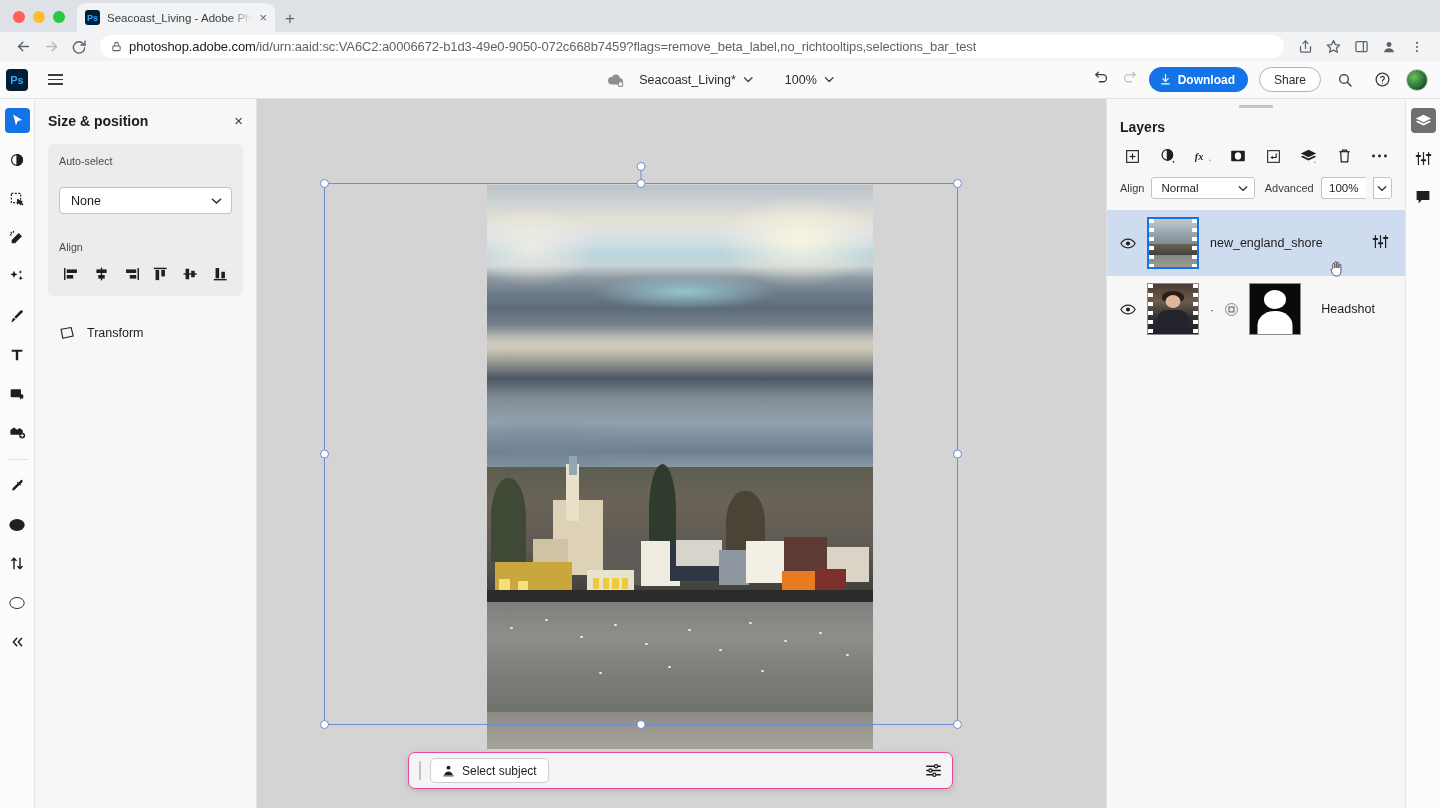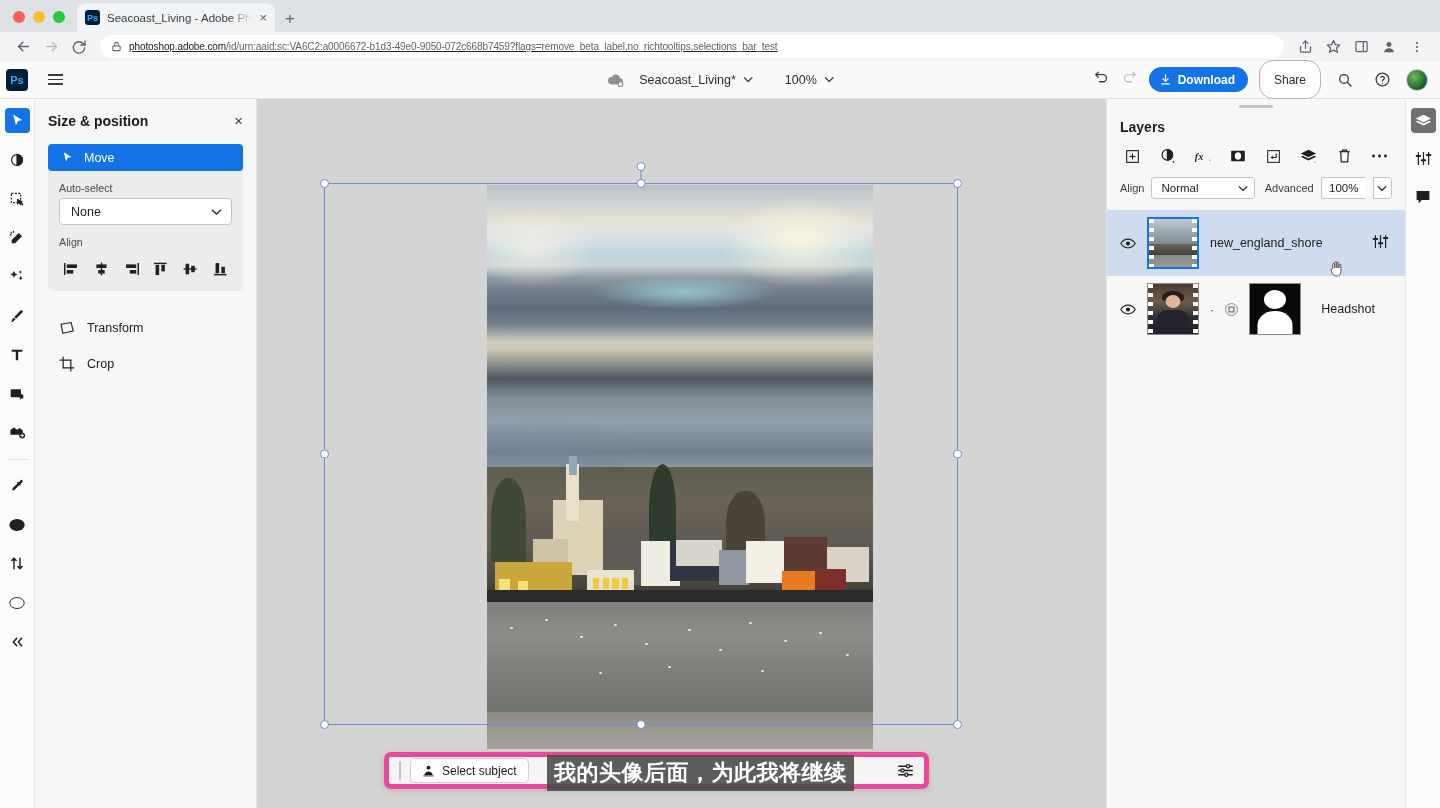--- a/index.html
+++ b/index.html
@@ -49,22 +49,22 @@
     width: 26px; height: 26px; display: flex; align-items: center; justify-content: center;
     color: #5f6368;
   }
   .nav-btn.dim { color: #b8bbbe; }
   .omnibox {
     flex: 1 1 auto; height: 23px; background: #fff; border-radius: 12px;
     display: flex; align-items: center; padding: 0 11px; gap: 7px;
     margin: 0 6px; min-width: 0;
   }
   .omni-url {
-    font-size: 10px; color: #202124; white-space: nowrap;
-    overflow: hidden; text-overflow: clip; letter-spacing: -0.1px; text-decoration: underline;
+    font-size: 13px; color: #202124; white-space: nowrap;
+    overflow: hidden; text-overflow: clip; letter-spacing: -0.1px;
   }
   .omni-url .host { color: #202124; }
   .omni-url .rest { color: #5f6368; }
   .tb-icon { width: 26px; height: 26px; display: flex; align-items: center; justify-content: center; color: #5f6368; }
 
   
   .ps-appbar {
     position: absolute; top: 61px; left: 0; width: 1440px; height: 38px;
     background: #fafafa; border-bottom: 1px solid #e1e1e1;
     display: flex; align-items: center;
@@ -86,21 +86,21 @@
   .zoom-val { font-size: 12.5px; color: #2c2c2c; }
   .ps-right { margin-left: auto; display: flex; align-items: center; gap: 11px; padding-right: 12px; }
   .undo-ico { color: #3b3b3b; }
   .redo-ico { color: #c2c2c2; }
   .btn-download {
     background: #1473e6; color: #fff; border-radius: 14px; height: 25px;
     display: flex; align-items: center; gap: 6px; padding: 0 13px 0 10px;
     font-size: 12px; font-weight: 600;
   }
   .btn-share {
-    border: 1px solid #b3b3b3; border-radius: 14px; height: 39px;
+    border: 1px solid #b3b3b3; border-radius: 14px; height: 25px;
     display: flex; align-items: center; padding: 11px 14px;
     font-size: 12px; color: #2c2c2c; background: #fff;
   }
   .avatar-ps {
     width: 22px; height: 22px; border-radius: 50%;
     background: radial-gradient(circle at 35% 35%, #6bbf59, #1a5c2b 70%, #0d2b14);
     border: 1px solid #c9c9c9;
   }
 
   
@@ -124,21 +124,21 @@
   .props-head { display: flex; align-items: flex-start; justify-content: space-between; }
   .props-title { font-size: 14px; font-weight: 700; color: #1c1c1c; }
   .props-close { font-size: 15px; color: #3c3c3c; line-height: 1; }
   .tool-card { margin-top: 15px; background: #ececec; border-radius: 5px; padding: 0 0 11px 0; }
   .move-row {
     background: #1473e6; color: #fff; height: 27px; border-radius: 4px;
     display: flex; align-items: center; gap: 10px; padding-left: 13px; font-size: 12.5px;
   }
   .field-label { font-size: 10.7px; color: #4b4b4b; padding: 11px 0 4px 11px; }
   .select-box {
-    margin: 0 11px; height: 27px; background: #fff; border: 1px solid #c3c3c3;
+    margin: 16px 11px; height: 27px; background: #fff; border: 1px solid #c3c3c3;
     border-radius: 4px; display: flex; align-items: center; justify-content: space-between;
     padding: 0 9px 0 11px; font-size: 12.5px; color: #1c1c1c;
   }
   .align-row { display: flex; gap: 0; justify-content: space-between; padding: 5px 10px 0 11px; }
   .align-btn { width: 25px; height: 23px; display: flex; align-items: center; justify-content: center; }
   .adv-row { display: flex; align-items: center; gap: 10px; padding: 11px 0 0 19px; font-size: 12px; color: #2c2c2c; }
   .adv-chev { font-size: 10px; color: #4b4b4b; }
   .prop-item { display: flex; align-items: center; gap: 12px; padding: 0 0 0 11px; height: 36px; font-size: 12.5px; color: #1c1c1c; }
   .prop-list { margin-top: 19px; }
 
@@ -203,22 +203,22 @@
     border: 1px solid #6d8bd0;
   }
   .handle {
     position: absolute; width: 9px; height: 9px; border-radius: 50%;
     background: #fff; border: 1.3px solid #6d8bd0;
   }
   .rot-stem { position: absolute; left: 50%; top: -17px; width: 1px; height: 17px; background: #6d8bd0; transform: translateX(-0.5px); }
 
   
   .taskbar {
-    position: absolute; left: 384px; top: 752px; width: 545px; height: 37px;
-    background: #f4f4f4; border: 5px solid #ec4899; border-radius: 7px;
+    position: absolute; left: 408px; top: 752px; width: 545px; height: 37px;
+    background: #f4f4f4; border: 1px solid #ec4899; border-radius: 7px;
     box-shadow: 0 2px 7px rgba(0,0,0,0.14);
     display: flex; align-items: center; padding: 0 10px; gap: 9px;
   }
   .tb-grip { width: 2px; height: 19px; background: #c2c2c2; border-radius: 1px; }
   .tb-pill {
     height: 25px; border: 1px solid #cfcfcf; background: #fff; border-radius: 5px;
     display: flex; align-items: center; gap: 7px; padding: 0 11px;
     font-size: 12px; color: #1c1c1c; white-space: nowrap;
   }
   .tb-ghost { flex: 1 1 auto; display: flex; align-items: center; gap: 8px; min-width: 0; overflow: hidden; }
@@ -545,28 +545,20 @@
     </span>
   </div>
 
   <div class="props">
     <div class="props-head">
       <span class="props-title">Size &amp; position</span>
       <span class="props-close">×</span>
     </div>
 
     <div class="tool-card">
-      <div class="move-row">
-        <span style="display:flex;">
-          <svg width="13" height="13" viewBox="0 0 24 24" fill="currentColor">
-              <path d="M5 2.5 19.5 11 12.6 12.6 9.5 19.5z"></path>
-            </svg>
-        </span>
-        <span>Move</span>
-      </div>
 
       <div class="field-label">Auto-select</div>
       <div class="select-box">
         <span>None</span>
         <span style="display:flex;">
           <svg width="11" height="8" viewBox="0 0 12 8" fill="none" stroke="#2c2c2c" stroke-width="1.6" stroke-linecap="round">
               <polyline points="1.5 2 6 6.3 10.5 2"></polyline>
             </svg>
         </span>
       </div>
@@ -620,29 +612,20 @@
     </div>
 
     <div class="prop-list">
       <div class="prop-item">
         <span style="display:flex;">
           <svg width="16" height="16" viewBox="0 0 20 20" fill="none" stroke="#1f1f1f" stroke-width="1.4" stroke-linejoin="round">
               <path d="M2.6 5.4 15.2 3.2l2.6 10.6L4.8 16.6z"></path>
             </svg>
         </span>
         <span>Transform</span>
-      </div>
-      <div class="prop-item">
-        <span style="display:flex;">
-          <svg width="16" height="16" viewBox="0 0 20 20" fill="none" stroke="#1f1f1f" stroke-width="1.5" stroke-linecap="round">
-              <path d="M5.2 1.5v13.3h13.3"></path>
-              <path d="M1.5 5.2h13.3v13.3"></path>
-            </svg>
-        </span>
-        <span>Crop</span>
       </div>
     </div>
   </div>
 
   <div class="canvas-area">
 
     <div class="canvas-art">
       <div class="sky"></div>
       <div class="sky-hilite1"></div>
       <div class="sky-hilite2"></div>
@@ -735,21 +718,20 @@
           <line x1="2" y1="5" x2="18" y2="5"></line>
           <line x1="2" y1="10" x2="18" y2="10"></line>
           <line x1="2" y1="15" x2="18" y2="15"></line>
           <circle cx="13" cy="5" r="1.9" fill="#f4f4f4"></circle>
           <circle cx="6.5" cy="10" r="1.9" fill="#f4f4f4"></circle>
           <circle cx="11" cy="15" r="1.9" fill="#f4f4f4"></circle>
         </svg>
     </span>
   </div>
 
-  <div class="subtitle">我的头像后面，为此我将继续</div>
 
   <div class="layers-panel">
     <div class="panel-grip"></div>
     <div class="layers-title">Layers</div>
 
     <div class="layer-tools">
       <span class="ltool">
         <svg width="15" height="15" viewBox="0 0 20 20" fill="none" stroke="#1f1f1f" stroke-width="1.5">
             <rect x="2.2" y="2.2" width="15.6" height="15.6"></rect>
             <line x1="10" y1="6" x2="10" y2="14"></line>

